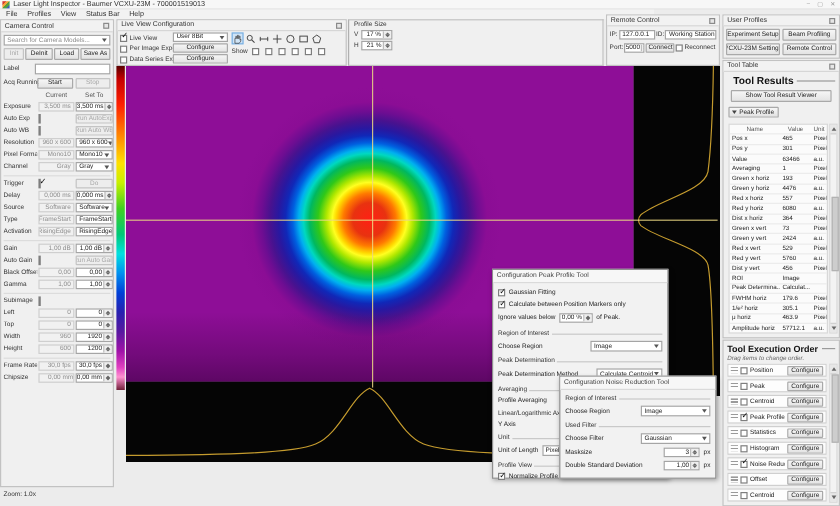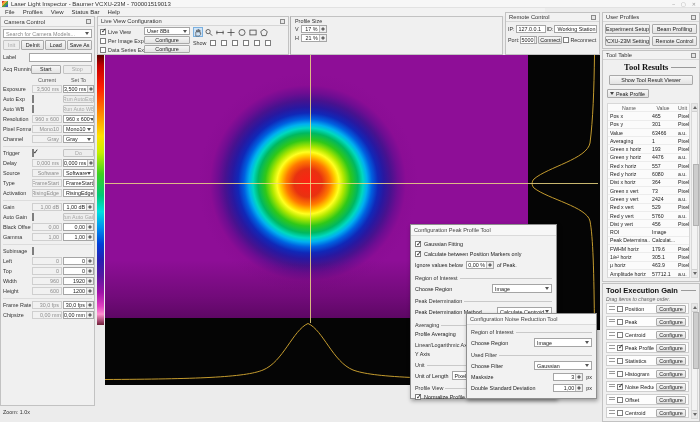--- a/index.html
+++ b/index.html
@@ -506,21 +506,21 @@
         <div class="btn" style="height: 10px;">VCXU-23M Settings</div>
         <div class="btn" style="height: 10px;">Remote Control</div>
       </div>
   </div>
 
   <div class="panel" style="left:602px;top:50px;width:98px;height:232px;">
     <div class="phead" style="height:8px;">
       <span>Tool Table</span>
       <span class="pin"></span>
     </div>
-    <div class="bigtitle" style="margin:2px 3px 0 21px;font-family:Liberation Serif, serif;">
+    <div class="bigtitle" style="margin:2px 3px 0 8px;">
       <span>Tool Results</span>
     </div>
     <div class="btn" style="margin:3px 6px 0 6px;height:10px;">Show Tool Result Viewer</div>
     <div class="btn" style="margin:4px 0 0 4px;width:42px;height:9px;justify-content:flex-start;gap:2px;padding-left:2px;">
       <span style="width:0;height:0;border-left:2.5px solid transparent;border-right:2.5px solid transparent;border-top:3px solid #444;"></span>
       <span>Peak Profile</span>
     </div>
     <div id="tt-table">
         <div class="trow head">
           <span>Name</span>
@@ -634,21 +634,21 @@
         </div>
       <div class="th" style="top:60px;height:60px;"></div>
       <div class="ar b">
           <i class="dn"></i>
         </div>
     </div>
   </div>
 
   <div class="panel" style="left:602px;top:283px;width:98px;height:139px;">
     <div style="font-weight:bold;font-size:7.5px;display:flex;align-items:center;gap:3px;margin:2px 3px 0 3px;" class="bigtitle">
-      <span>Tool Execution Gain</span>
+      <span>Tool Execution Order</span>
     </div>
     <div style="font-size:5.2px;font-style:italic;color:#666;margin:1px 0 2px 3px;">Drag items to change order.</div>
     <div id="eo-list" style="position:absolute;left:3px;top:19px;right:10px;bottom:2px;overflow:hidden;">
         <div class="eo-item">
           <span class="hd"></span>
           <span class="cb"></span>
           <span class="lb">Position</span>
           <div class="btn">Configure</div>
         </div>
         <div class="eo-item">

